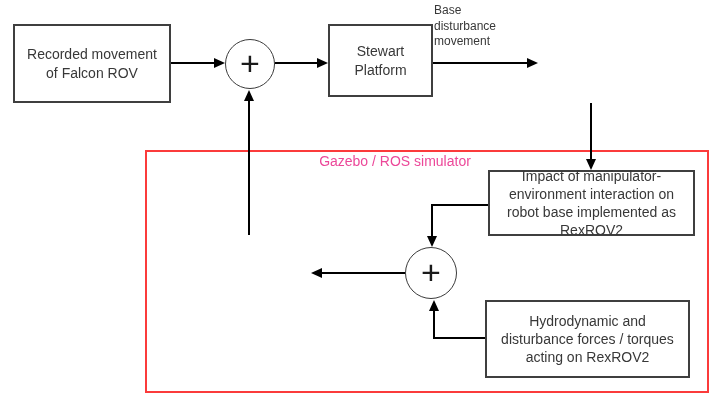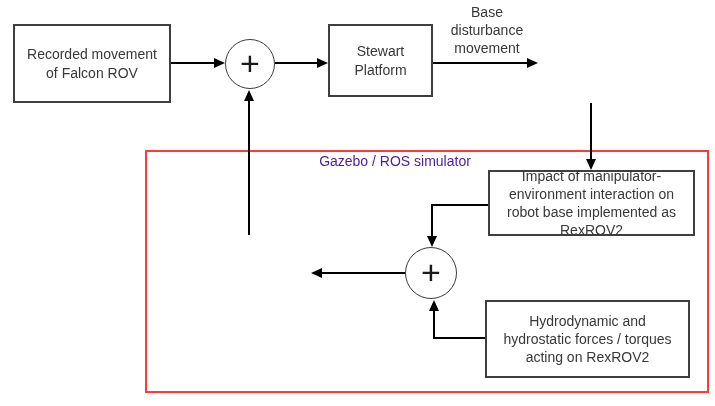--- a/index.html
+++ b/index.html
@@ -43,30 +43,30 @@
     left:145px;top:150px;width:564px;height:243px;
     box-sizing:border-box;
     border:2px solid #fb3b3b;
     background:transparent;
     z-index:1;
   }
   #gazebo-label{
     position:absolute;
     left:295px;top:153px;width:200px;
     text-align:center;
-    color:#4c1d95;
+    color:#ec4899;
     font-size:14px;line-height:1.25;
     z-index:4;
   }
   #base-disturbance-label{
     position:absolute;
     left:434px;top:3px;width:106px;
-    text-align:center;
+    text-align:left;
     color:#383838;
-    font-size:14px;line-height:1.3;
+    font-size:12px;line-height:1.3;
     white-space:pre-line;
     z-index:4;
   }
   #arrow-layer{
     position:absolute;left:0;top:0;width:715px;height:406px;
     z-index:2;
     pointer-events:none;
   }
   #arrow-layer path{stroke:#000000;stroke-width:2;fill:none;}
   #arrow-layer polygon{fill:#000000;stroke:none;}
@@ -137,21 +137,21 @@
   <div class="node" id="node-impact">
     <span>Impact of manipulator-
 environment interaction on
 robot base implemented as
 RexROV2</span>
   </div>
 
 
   <div class="node" id="node-hydro">
     <span>Hydrodynamic and
-hydrostatic forces / torques
+disturbance forces / torques
 acting on RexROV2</span>
   </div>
 
   <div class="sum" id="sum-1">
     <span class="plus">+</span>
   </div>
 
   <div class="sum" id="sum-2">
     <span class="plus">+</span>
   </div>

